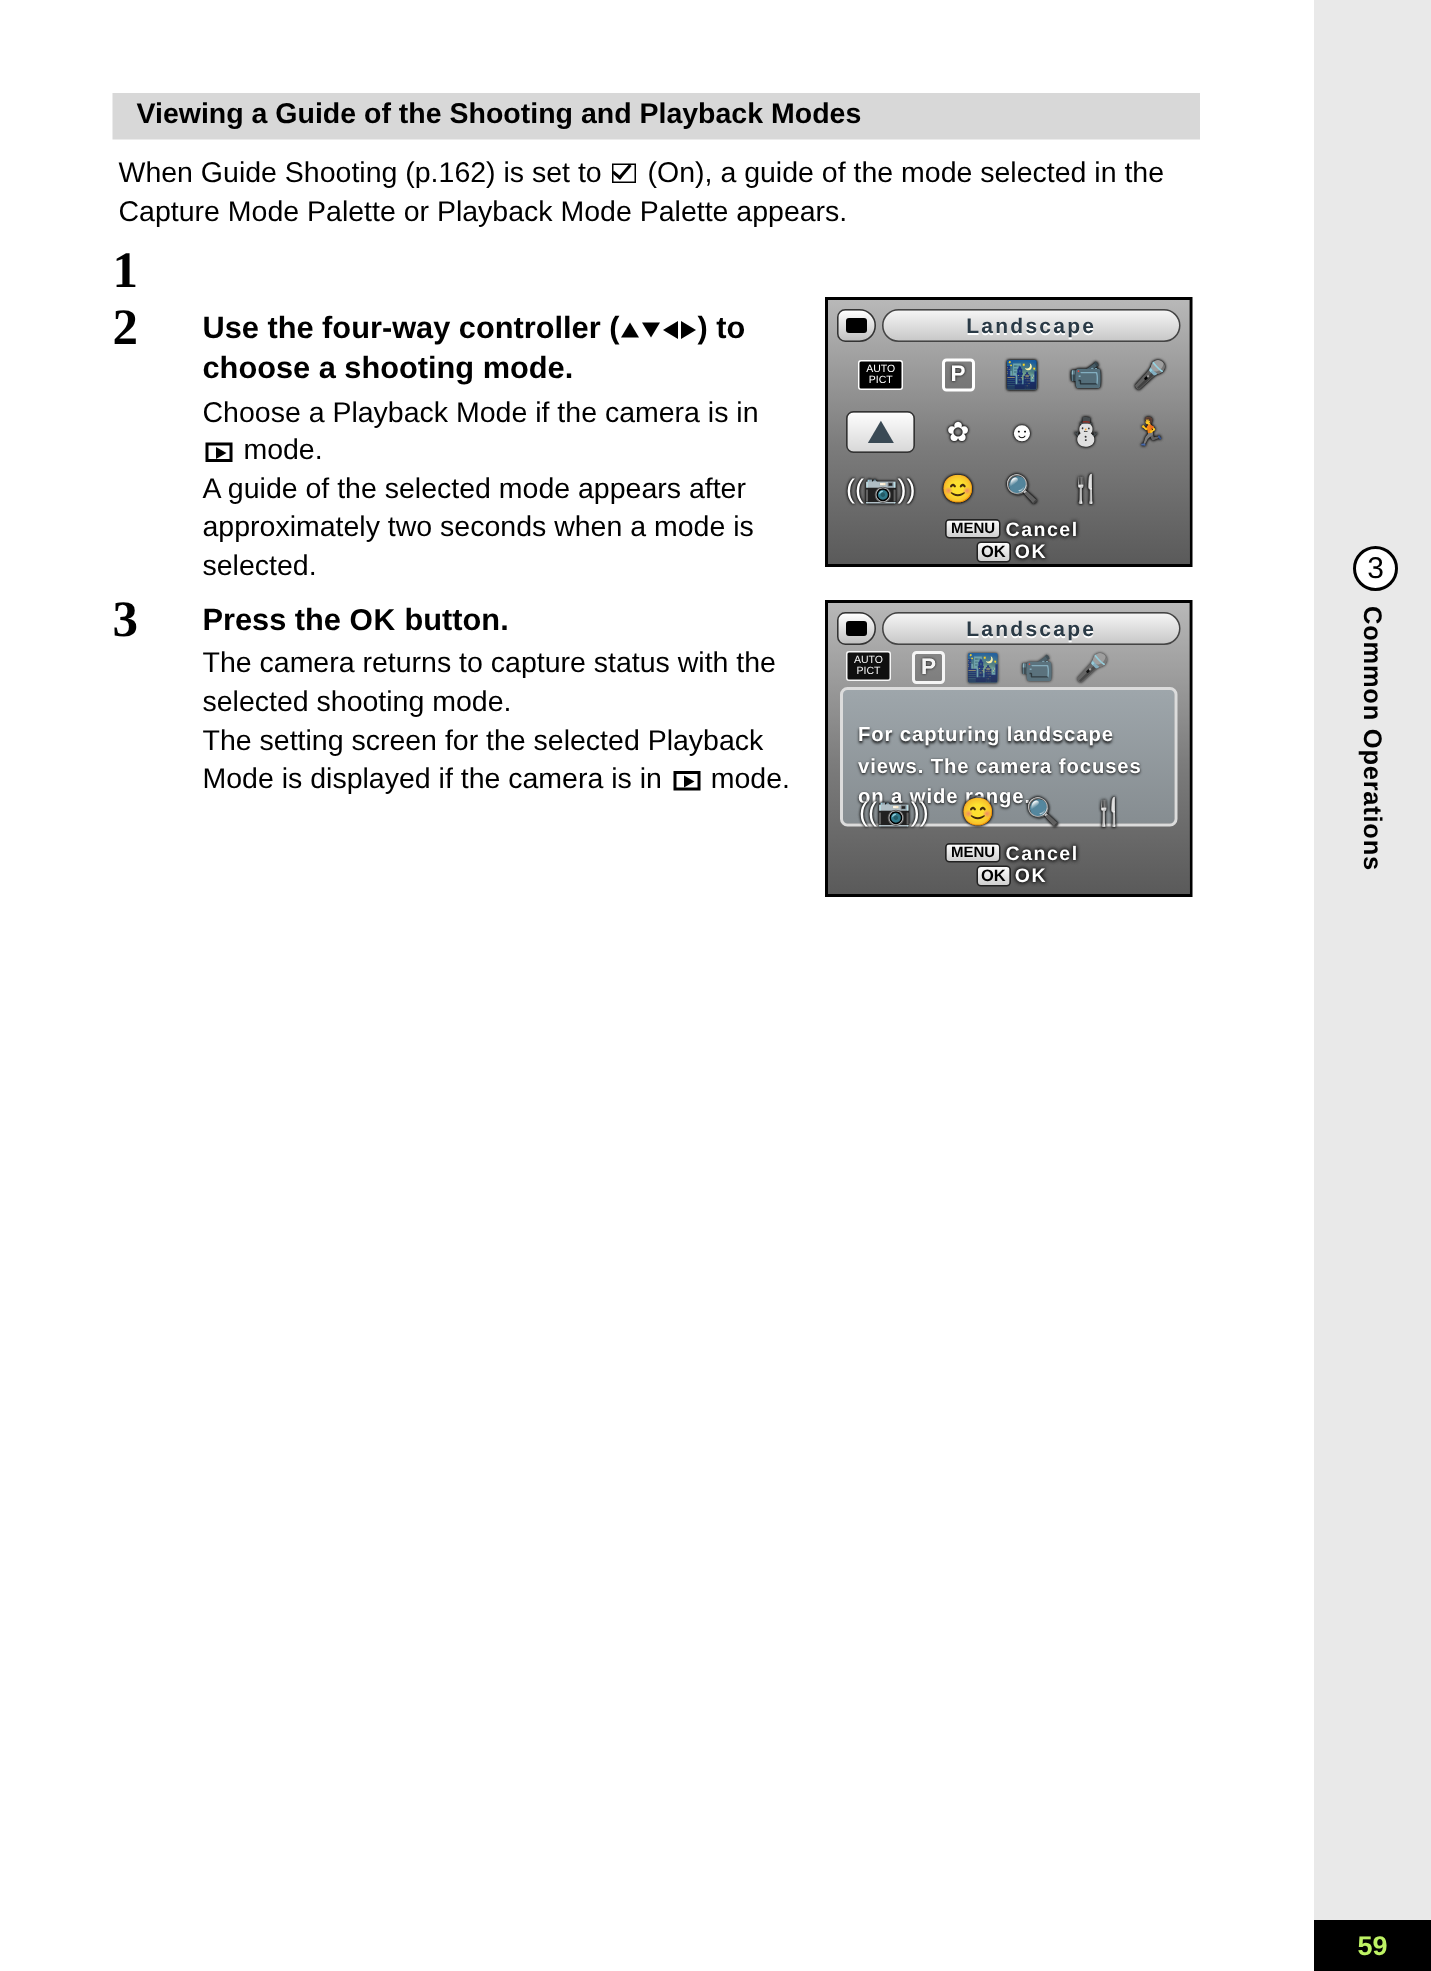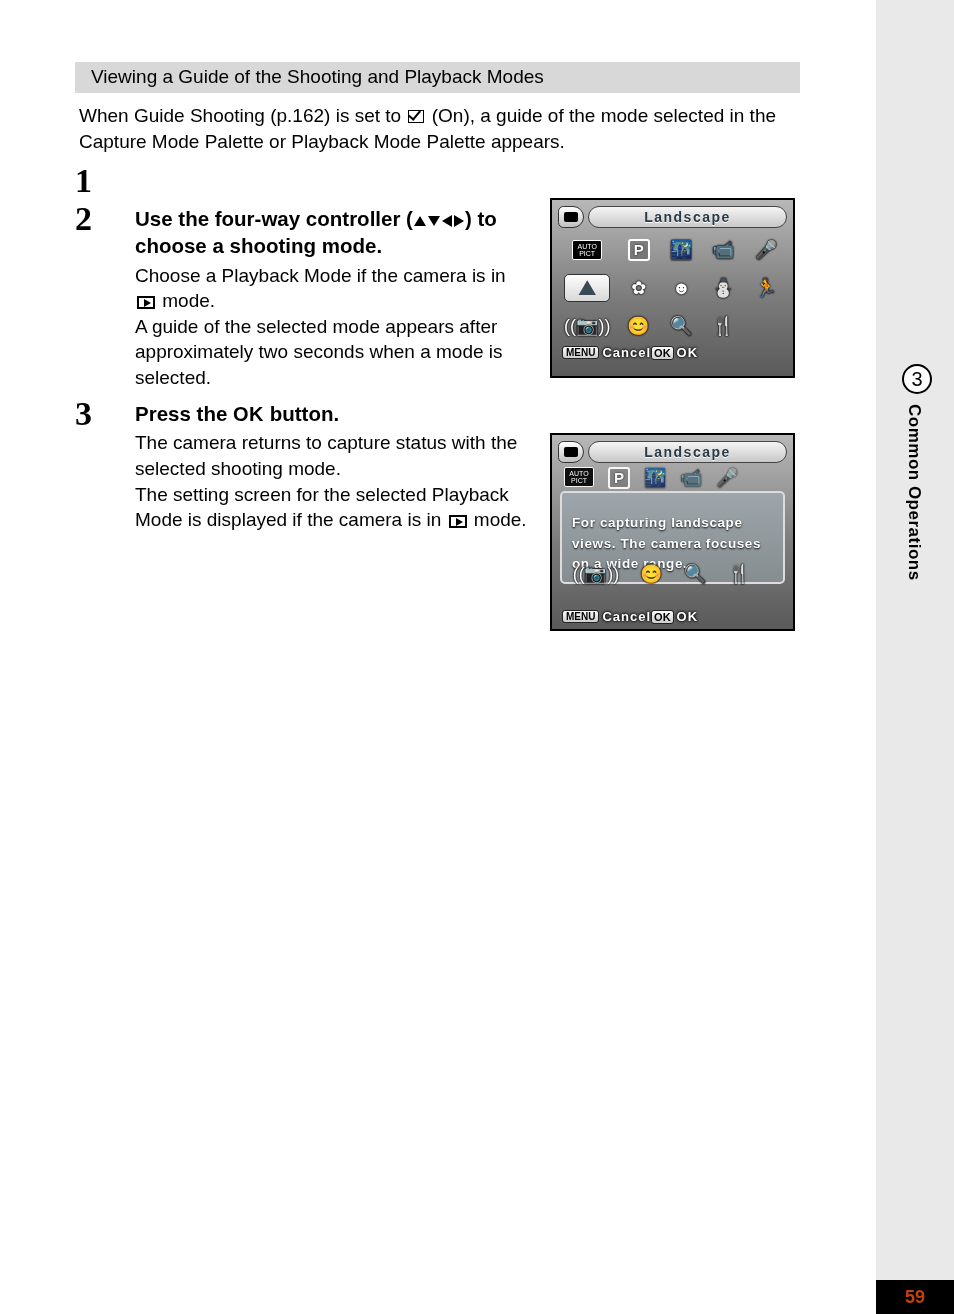--- a/index.html
+++ b/index.html
@@ -15,21 +15,21 @@
     position: relative;
     width: 100%;
     height: 100%;
   }
   .content {
     padding: 62px 75px 0 75px;
     width: 875px;
   }
   .section-header {
     background: #d8d8d8;
-    font-weight: normal;
+    font-weight: bold;
     font-size: 19px;
     padding: 4px 8px 5px 16px;
     margin-bottom: 10px;
   }
   .intro {
     font-size: 19px;
     line-height: 1.35;
     margin-bottom: 10px;
     padding: 0 4px;
   }
@@ -151,33 +151,33 @@
     font-weight: bold;
     font-size: 17px;
     writing-mode: vertical-rl;
     text-orientation: mixed;
     letter-spacing: 0.5px;
   }
   .page-num {
     position: absolute;
     bottom: 0; right: 0;
     width: 78px; height: 34px;
-    background: #000; color: #c2410c;
+    background: #000; color: #bef264;
     text-align: center;
     line-height: 34px;
     font-weight: bold;
     font-size: 18px;
   }
 
   
   .lcd-col { width: 250px; }
   .lcd {
     border: 2px solid #000;
     width: 245px;
-    margin-bottom: 55px;
+    margin-bottom: 22px;
     background: linear-gradient(#b8b8b8, #7c7c7c 55%, #5a5a5a);
     position: relative;
     font-family: Arial, sans-serif;
     color:#fff;
   }
   .lcd .titlebar {
     position: relative;
     margin: 4px 6px 0 6px;
     height: 26px;
     display:flex;
@@ -239,24 +239,25 @@
     width:30px;
   }
   .pbox {
     border:2px solid #fff; font-weight:bold; color:#fff;
     text-shadow: 0 0 2px #000;
     width:22px; height:22px; line-height:18px; text-align:center;
     font-size:15px; border-radius:3px;
     background: rgba(0,0,0,0.2);
   }
   .lcd .footer {
-    display:flex; justify-content:flex-start;
+    display:flex; justify-content:center;
     align-items:center;
     padding: 3px 6px 5px 10px;
     font-size: 13px;
+    flex-direction: column;
   }
   .lcd .footer .lbtn, .lcd .footer .rbtn {
     display:flex; align-items:center; gap:3px;
     font-weight:bold;
     letter-spacing:1px;
     text-shadow: 0 0 3px #000, 0 0 3px #000;
   }
   .badge {
     background: linear-gradient(#fcfcfc,#cfcfcf);
     color:#000;

